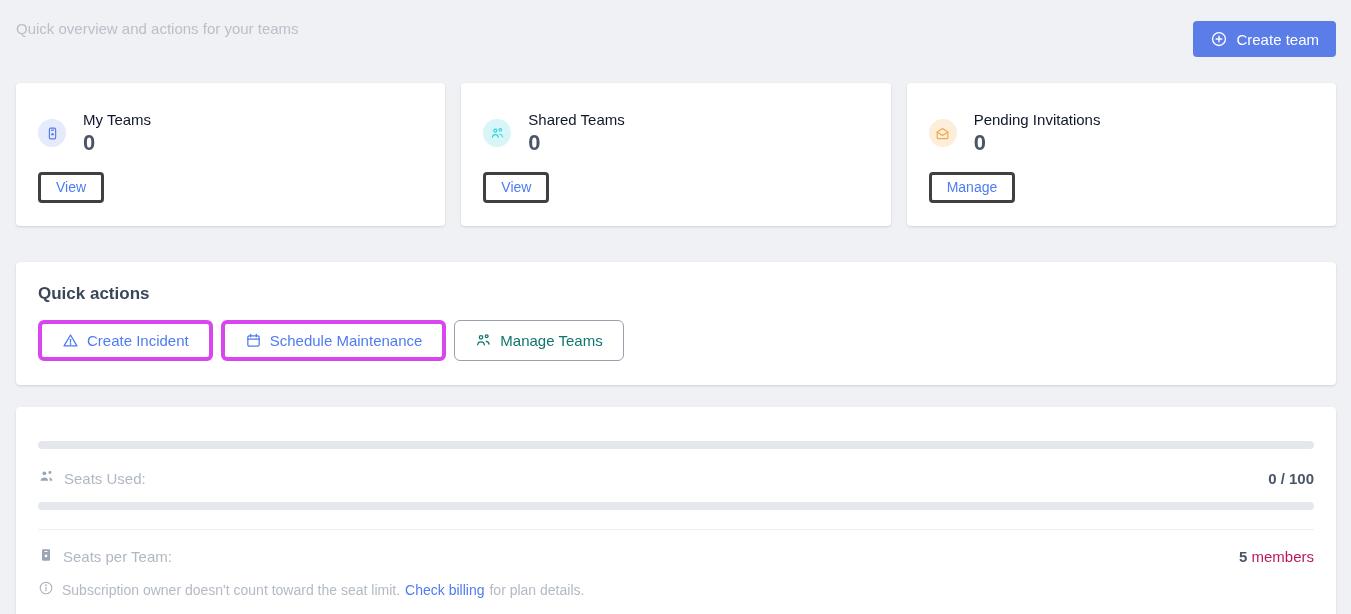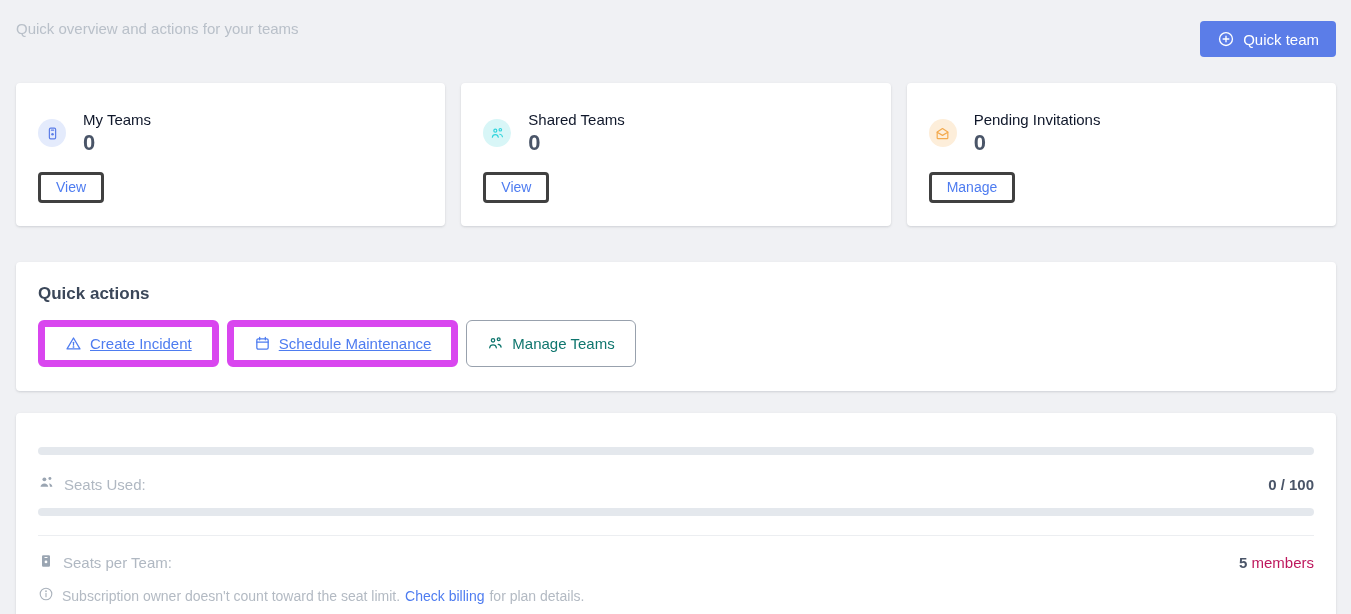--- a/index.html
+++ b/index.html
@@ -52,21 +52,21 @@
   
   .qa-card { margin-top:36px; padding:22px 22px 24px; }
   .qa-title { font-size:17px; font-weight:bold; color:#3b4759; }
   .qa-buttons { display:flex; gap:8px; margin-top:16px; }
   .btn-qa {
     display:inline-flex; align-items:center; gap:8px;
     background:#fff; border-radius:6px; padding:8px 20px;
     font-size:15px; font-family:inherit; cursor:pointer;
   }
   .btn-qa svg { display:block; }
-  .btn-qa.qa-blue { border:7px solid #d946ef; color:#4e7cf0;text-decoration:underline; }
+  .btn-qa.qa-blue { border:4px solid #d946ef; color:#4e7cf0; }
   .btn-qa.qa-gray { border:1px solid #98a1ad; color:#0f766e; }
 
   
   .usage-card { margin-top:22px; padding:20px 22px 22px; }
   .usage-head { display:flex; justify-content:space-between; align-items:center; }
   .usage-label { display:flex; align-items:center; gap:9px; color:#b0b8c2; font-size:15px; }
   .usage-label svg { color:#9aa5b2; flex:0 0 auto; }
   .usage-value { color:#4a5568; font-weight:bold; font-size:15px; }
   .progress-track { height:8px; background:#e4e8ed; border-radius:4px; margin-top:14px; overflow:hidden; }
   .progress-fill { height:100%; width:0%; background:#5b7de8; border-radius:4px; }
@@ -86,21 +86,21 @@
     <div>
       <div class="page-subtitle">Quick overview and actions for your teams</div>
     </div>
     <button class="btn-primary">
       <span>
         <svg width="18" height="18" viewBox="0 0 24 24" fill="none" stroke="currentColor" stroke-width="1.8" stroke-linecap="round">
           <circle cx="12" cy="12" r="8.6"></circle>
             <path d="M12 8.2v7.6M8.2 12h7.6"></path>
         </svg>
       </span>
-      <span>Quick team</span>
+      <span>Create team</span>
     </button>
   </div>
 
   <div class="stats">
 
     <div class="card stat-card">
       <div class="stat-top">
         <span class="icon-circle ic-blue">
           <svg width="15" height="15" viewBox="0 0 24 24" fill="none" stroke="currentColor" stroke-width="1.9" stroke-linecap="round">
             <rect x="7" y="3.5" width="10" height="17" rx="2"></rect>

